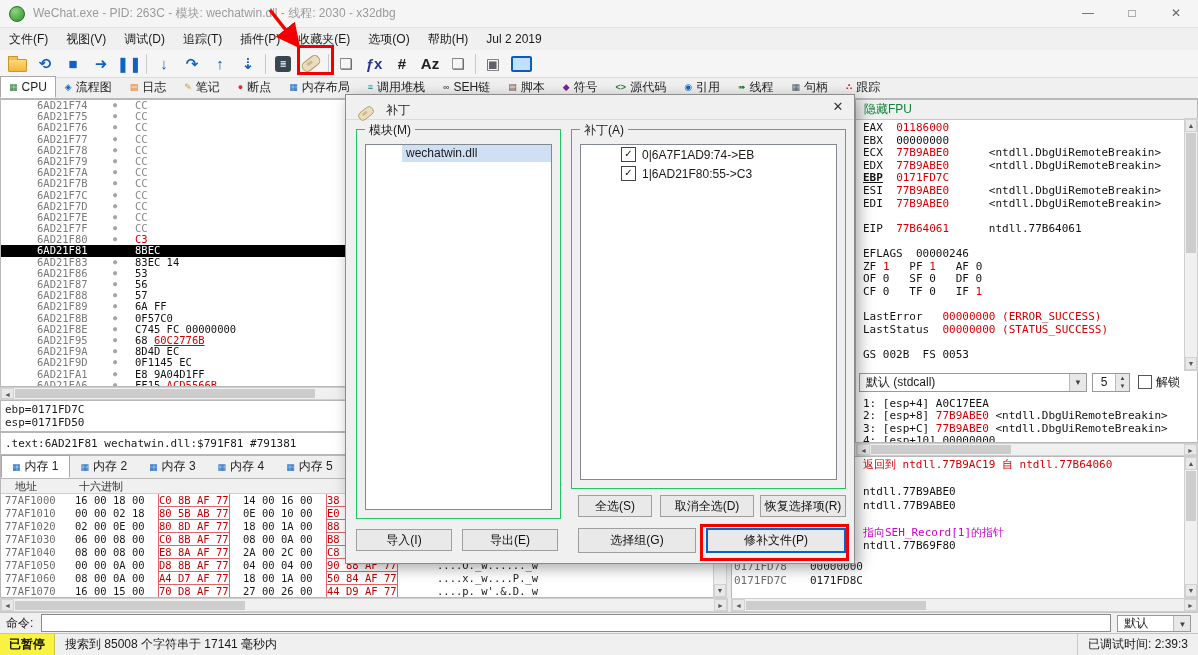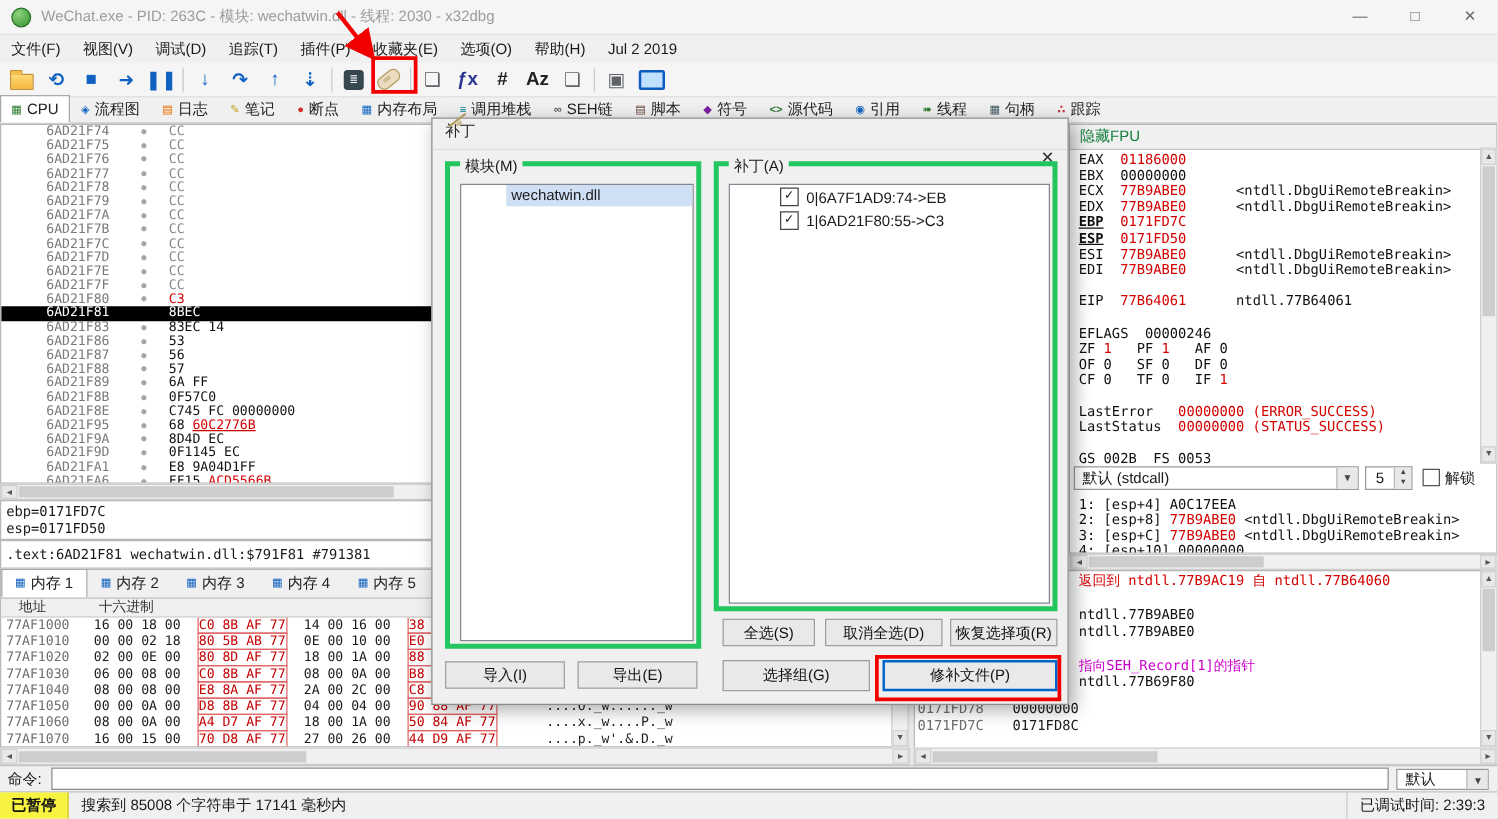--- a/index.html
+++ b/index.html
@@ -122,26 +122,26 @@
   
   .statusbar{position:absolute;left:0;top:633px;width:1198px;height:22px;background:#f0f0f0;
              border-top:1px solid #c4c4c4;display:flex;align-items:center;box-sizing:border-box;}
   .paused{width:54px;height:100%;background:#f7f340;border-right:1px solid #c9c544;color:#111;
           text-align:center;line-height:21px;font-weight:bold;}
   .statmsg{padding-left:10px;}
   .stattime{margin-left:auto;border-left:1px solid #c9c9c9;padding:0 10px;height:100%;line-height:21px;}
   
   .dialog{position:absolute;left:345px;top:94px;width:510px;height:470px;background:#f0f0f0;
           border:1px solid #8c8c8c;box-shadow:4px 4px 14px rgba(0,0,0,.35);box-sizing:border-box;z-index:40;}
-  .dtitle{position:absolute;left:0;top:0;width:100%;height:25px;display:flex;align-items:flex-start;
-          border-bottom:1px solid #dcdcdc;box-sizing:border-box;flex-direction:column;}
+  .dtitle{position:absolute;left:0;top:0;width:100%;height:25px;display:flex;align-items:flex-end;
+          border-bottom:1px solid #dcdcdc;box-sizing:border-box;}
   .dtitle .ic-patch{transform:rotate(-38deg) scale(.85);margin-left:10px;}
   .dtext{margin-left:10px;}
   .dclose{margin-left:auto;width:32px;height:24px;text-align:center;line-height:24px;color:#333;font-size:13px;}
-  .grp{position:absolute;border:4px solid #22c55e;box-sizing:border-box;}
+  .grp{position:absolute;border:1px solid #22c55e;box-sizing:border-box;}
   .glabel{position:absolute;top:-8px;left:8px;background:#f0f0f0;padding:0 4px;font-size:12px;}
   .dlist{position:absolute;background:#fff;border:1px solid #828790;box-sizing:border-box;overflow:hidden;padding-left:36px;}
   .moditem{height:17px;line-height:17px;padding-left:4px;background:#cfe0f4;}
   .pitem{height:19px;display:flex;align-items:center;padding-left:4px;}
   .pcheck{width:13px;height:13px;border:1px solid #444;background:#fff;font-size:10px;line-height:12px;
           text-align:center;color:#111;margin-right:6px;flex:0 0 auto;}
   .plabel{font-size:12px;}
   .wbtn2{position:absolute;background:#e9e9e9;border:1px solid #9f9f9f;box-sizing:border-box;
          text-align:center;font-size:12px;color:#111;display:flex;align-items:center;justify-content:center;}
   .wbtn2.default{border:2px solid #0066cc;}
@@ -395,21 +395,20 @@
   </div>
 
   <div class="panel" id="regs">
     <div class="fpubar">隐藏FPU</div>
     <div id="reglines">
         <div class="rline"><span class="seg-k">EAX  </span><span class="seg-r">01186000</span><span>&nbsp;</span></div>
         <div class="rline"><span class="seg-k">EBX  </span><span class="seg-k">00000000</span><span>&nbsp;</span></div>
         <div class="rline"><span class="seg-k">ECX  </span><span class="seg-r">77B9ABE0</span><span class="seg-k">      </span><span class="seg-k">&lt;ntdll.DbgUiRemoteBreakin&gt;</span><span>&nbsp;</span></div>
         <div class="rline"><span class="seg-k">EDX  </span><span class="seg-r">77B9ABE0</span><span class="seg-k">      </span><span class="seg-k">&lt;ntdll.DbgUiRemoteBreakin&gt;</span><span>&nbsp;</span></div>
         <div class="rline"><span class="seg-ku">EBP</span><span class="seg-k">  </span><span class="seg-r">0171FD7C</span><span>&nbsp;</span></div>
-        <div class="rline"><span class="seg-ku">ESP</span><span class="seg-k">  </span><span class="seg-r">0171FD50</span><span>&nbsp;</span></div>
         <div class="rline"><span class="seg-k">ESI  </span><span class="seg-r">77B9ABE0</span><span class="seg-k">      </span><span class="seg-k">&lt;ntdll.DbgUiRemoteBreakin&gt;</span><span>&nbsp;</span></div>
         <div class="rline"><span class="seg-k">EDI  </span><span class="seg-r">77B9ABE0</span><span class="seg-k">      </span><span class="seg-k">&lt;ntdll.DbgUiRemoteBreakin&gt;</span><span>&nbsp;</span></div>
         <div class="rline"><span>&nbsp;</span></div>
         <div class="rline"><span class="seg-k">EIP  </span><span class="seg-r">77B64061</span><span class="seg-k">      </span><span class="seg-k">ntdll.77B64061</span><span>&nbsp;</span></div>
         <div class="rline"><span>&nbsp;</span></div>
         <div class="rline"><span class="seg-k">EFLAGS  00000246</span><span>&nbsp;</span></div>
         <div class="rline"><span class="seg-k">ZF </span><span class="seg-r">1</span><span class="seg-k">   PF </span><span class="seg-r">1</span><span class="seg-k">   AF </span><span class="seg-k">0</span><span>&nbsp;</span></div>
         <div class="rline"><span class="seg-k">OF 0   SF 0   DF 0</span><span>&nbsp;</span></div>
         <div class="rline"><span class="seg-k">CF 0   TF 0   IF </span><span class="seg-r">1</span><span>&nbsp;</span></div>
         <div class="rline"><span>&nbsp;</span></div>

